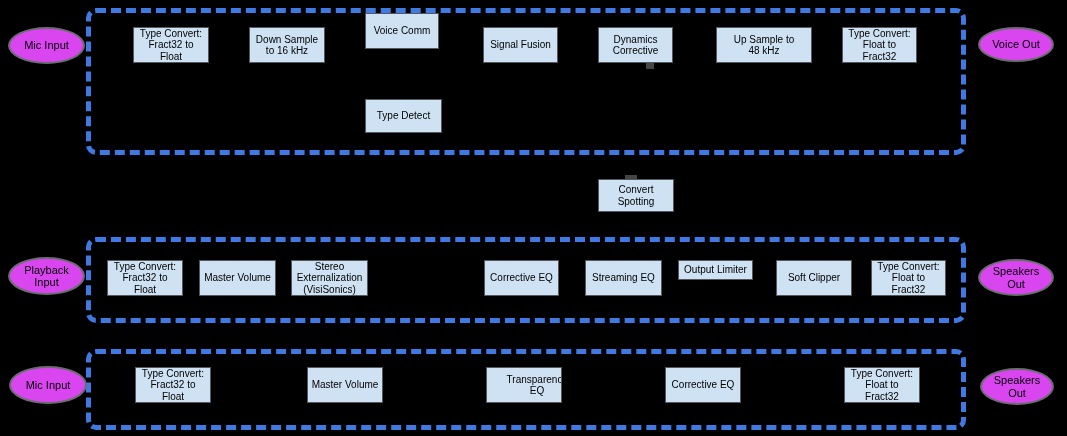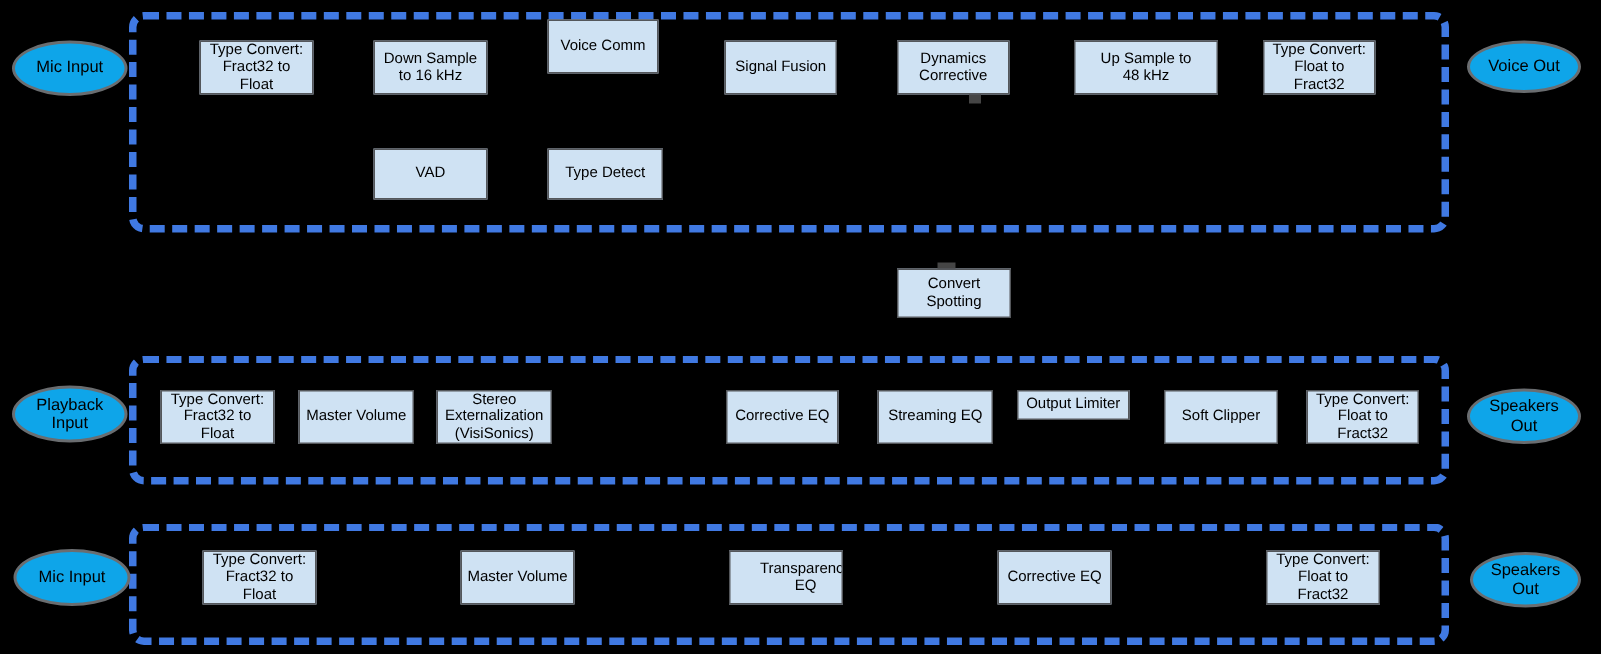--- a/index.html
+++ b/index.html
@@ -32,21 +32,21 @@
     justify-content: center;
     text-align: center;
     font-size: 10px;
     line-height: 11.5px;
     color: #000000;
     white-space: pre-line;
     overflow: hidden;
   }
   .terminal {
     position: absolute;
-    background: #0ea5e9;
+    background: #d946ef;
     border: 2px solid #6a6d70;
     border-radius: 50%;
     box-sizing: border-box;
     display: flex;
     align-items: center;
     justify-content: center;
     text-align: center;
     font-size: 11px;
     line-height: 12.5px;
     color: #000000;
@@ -80,21 +80,20 @@
 to 16 kHz</div>
     <div class="node" style="left: 365px; top: 13px; width: 74px; height: 36px;">Voice Comm</div>
     <div class="node" style="left: 483px; top: 27px; width: 75px; height: 36px;">Signal Fusion</div>
     <div class="node" style="left: 598px; top: 27px; width: 75px; height: 36px;">Dynamics
 Corrective</div>
     <div class="node" style="left: 716px; top: 27px; width: 96px; height: 36px;">Up Sample to
 48 kHz</div>
     <div class="node" style="left: 842px; top: 27px; width: 75px; height: 36px;">Type Convert:
 Float to
 Fract32</div>
-    <div class="node" style="left: 249px; top: 99px; width: 76px; height: 34px;">VAD</div>
     <div class="node" style="left: 365px; top: 99px; width: 77px; height: 34px;">Type Detect</div>
     <div class="node" style="left: 598px; top: 179px; width: 76px; height: 33px;">Convert
 Spotting</div>
     <div class="node" style="left: 107px; top: 260px; width: 76px; height: 36px;">Type Convert:
 Fract32 to
 Float</div>
     <div class="node" style="left: 199px; top: 260px; width: 77px; height: 36px;">Master Volume</div>
     <div class="node" style="left: 291px; top: 260px; width: 77px; height: 36px;">Stereo
 Externalization
 (VisiSonics)</div>

